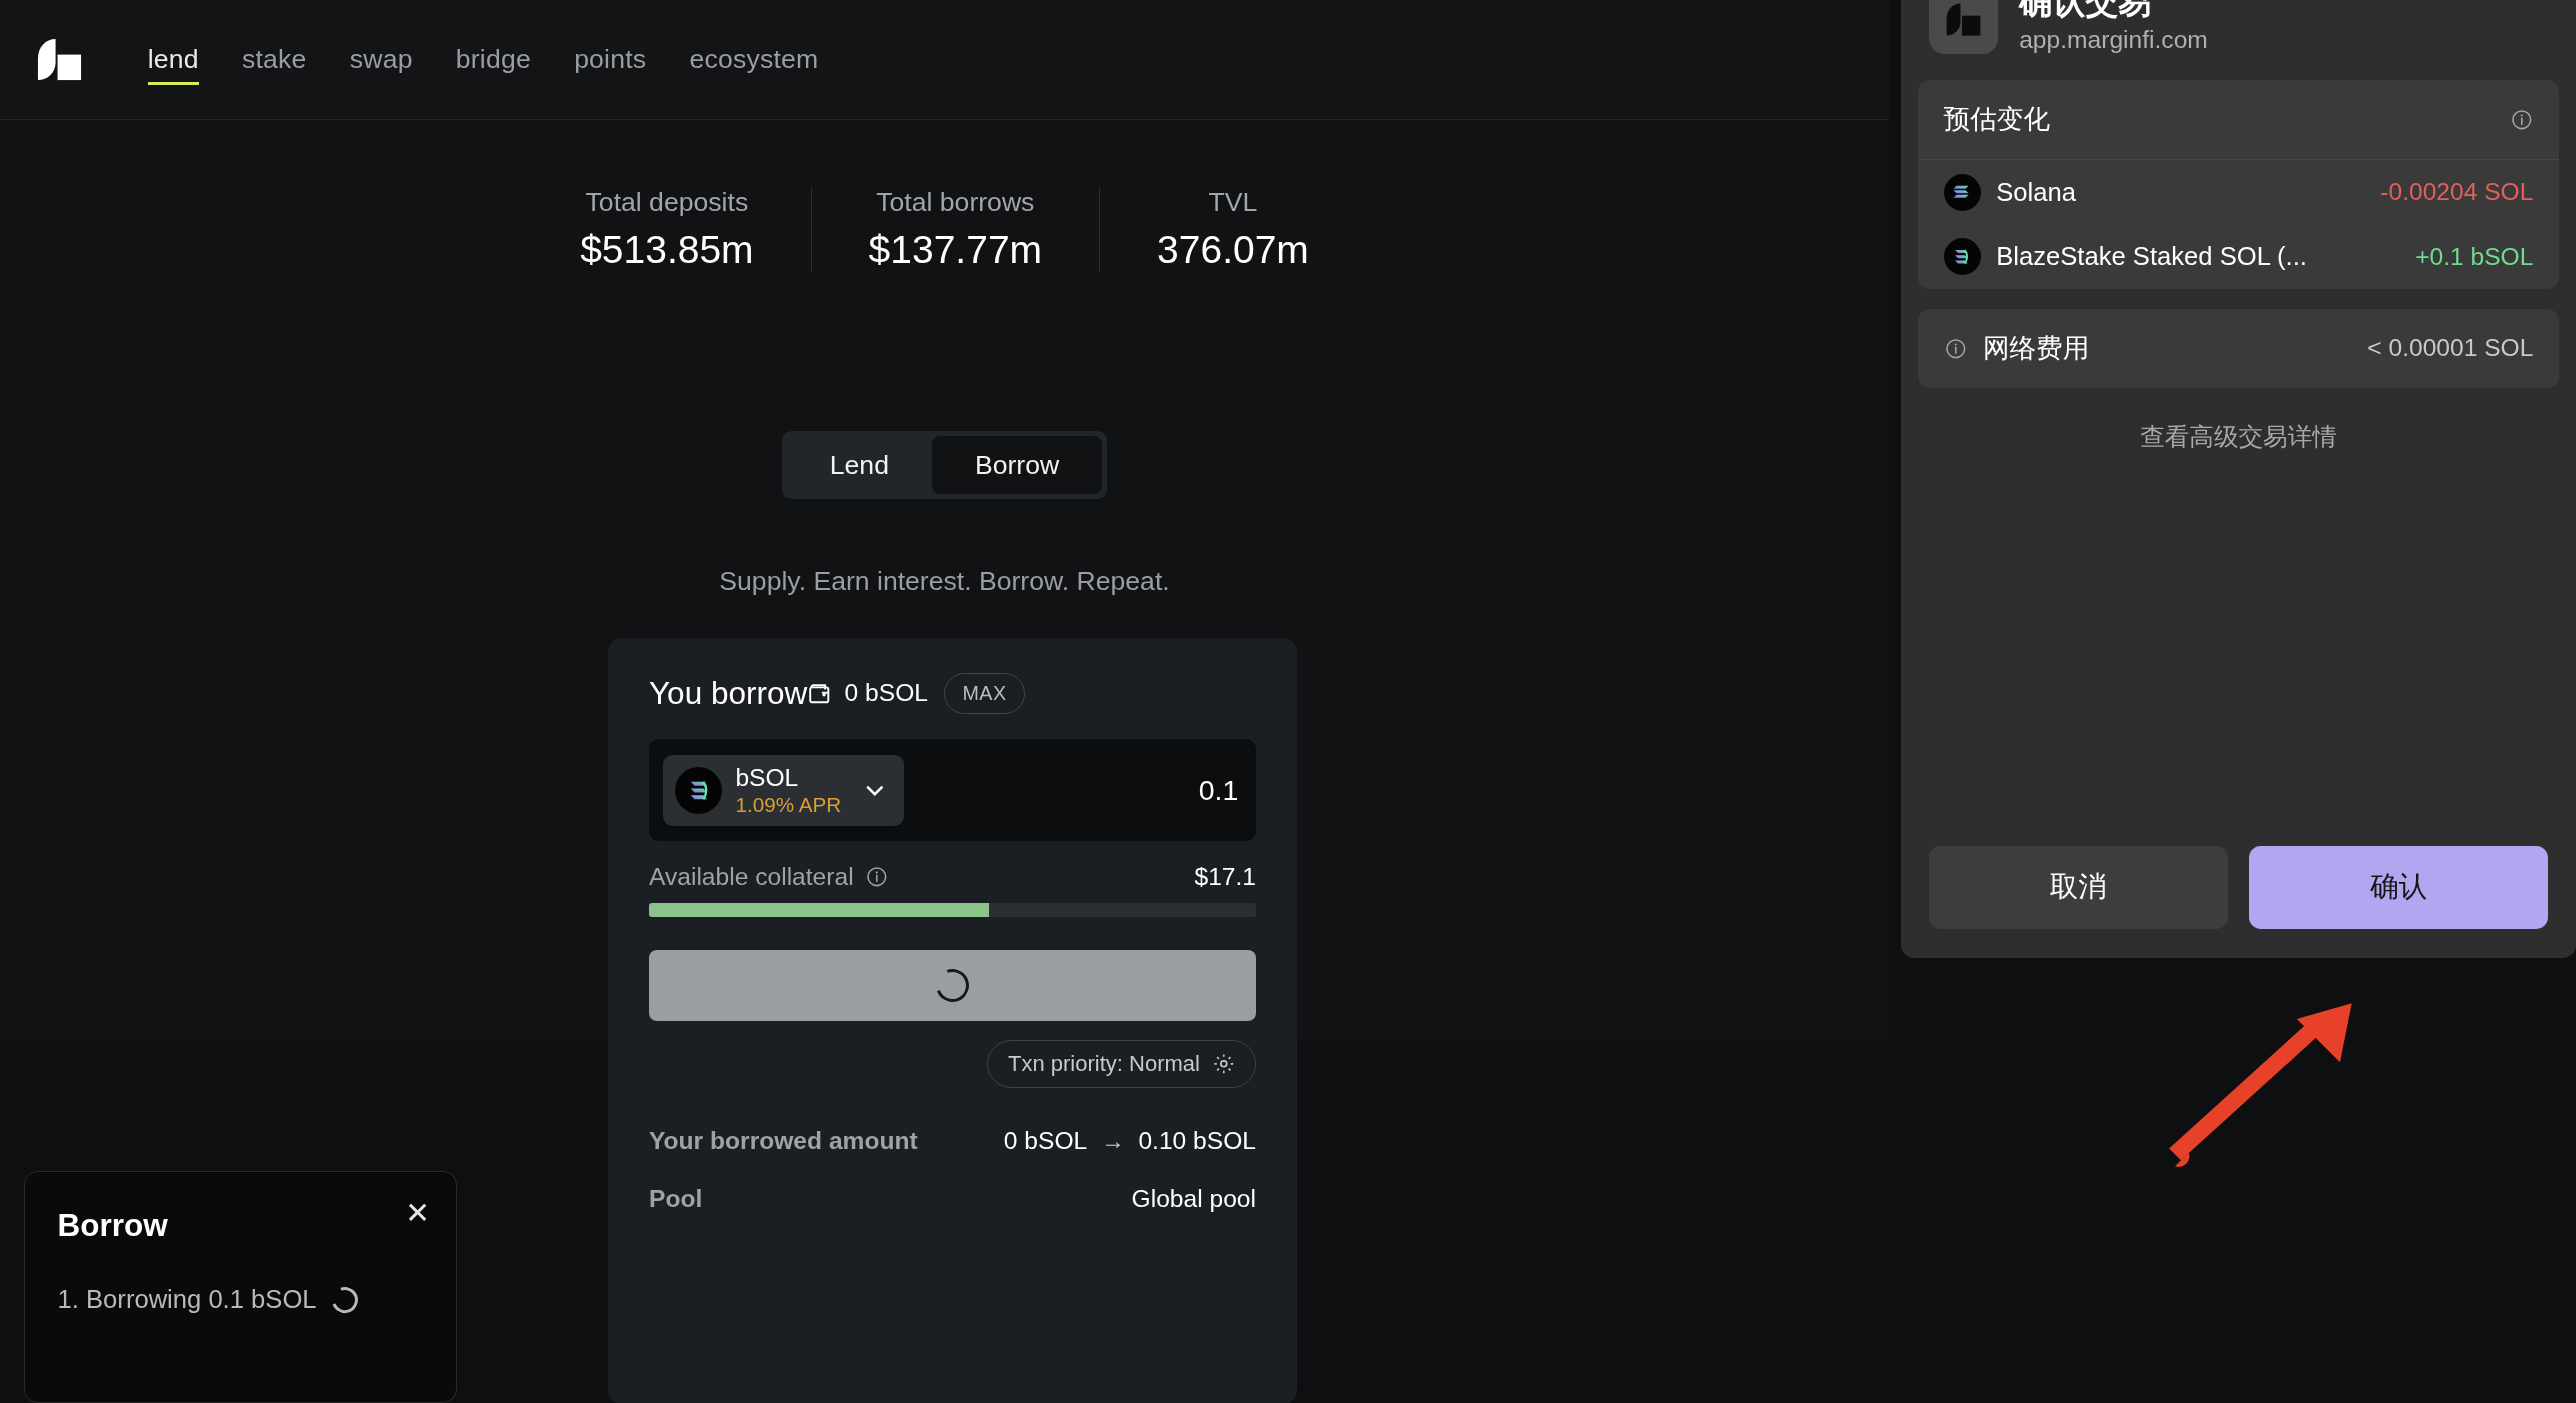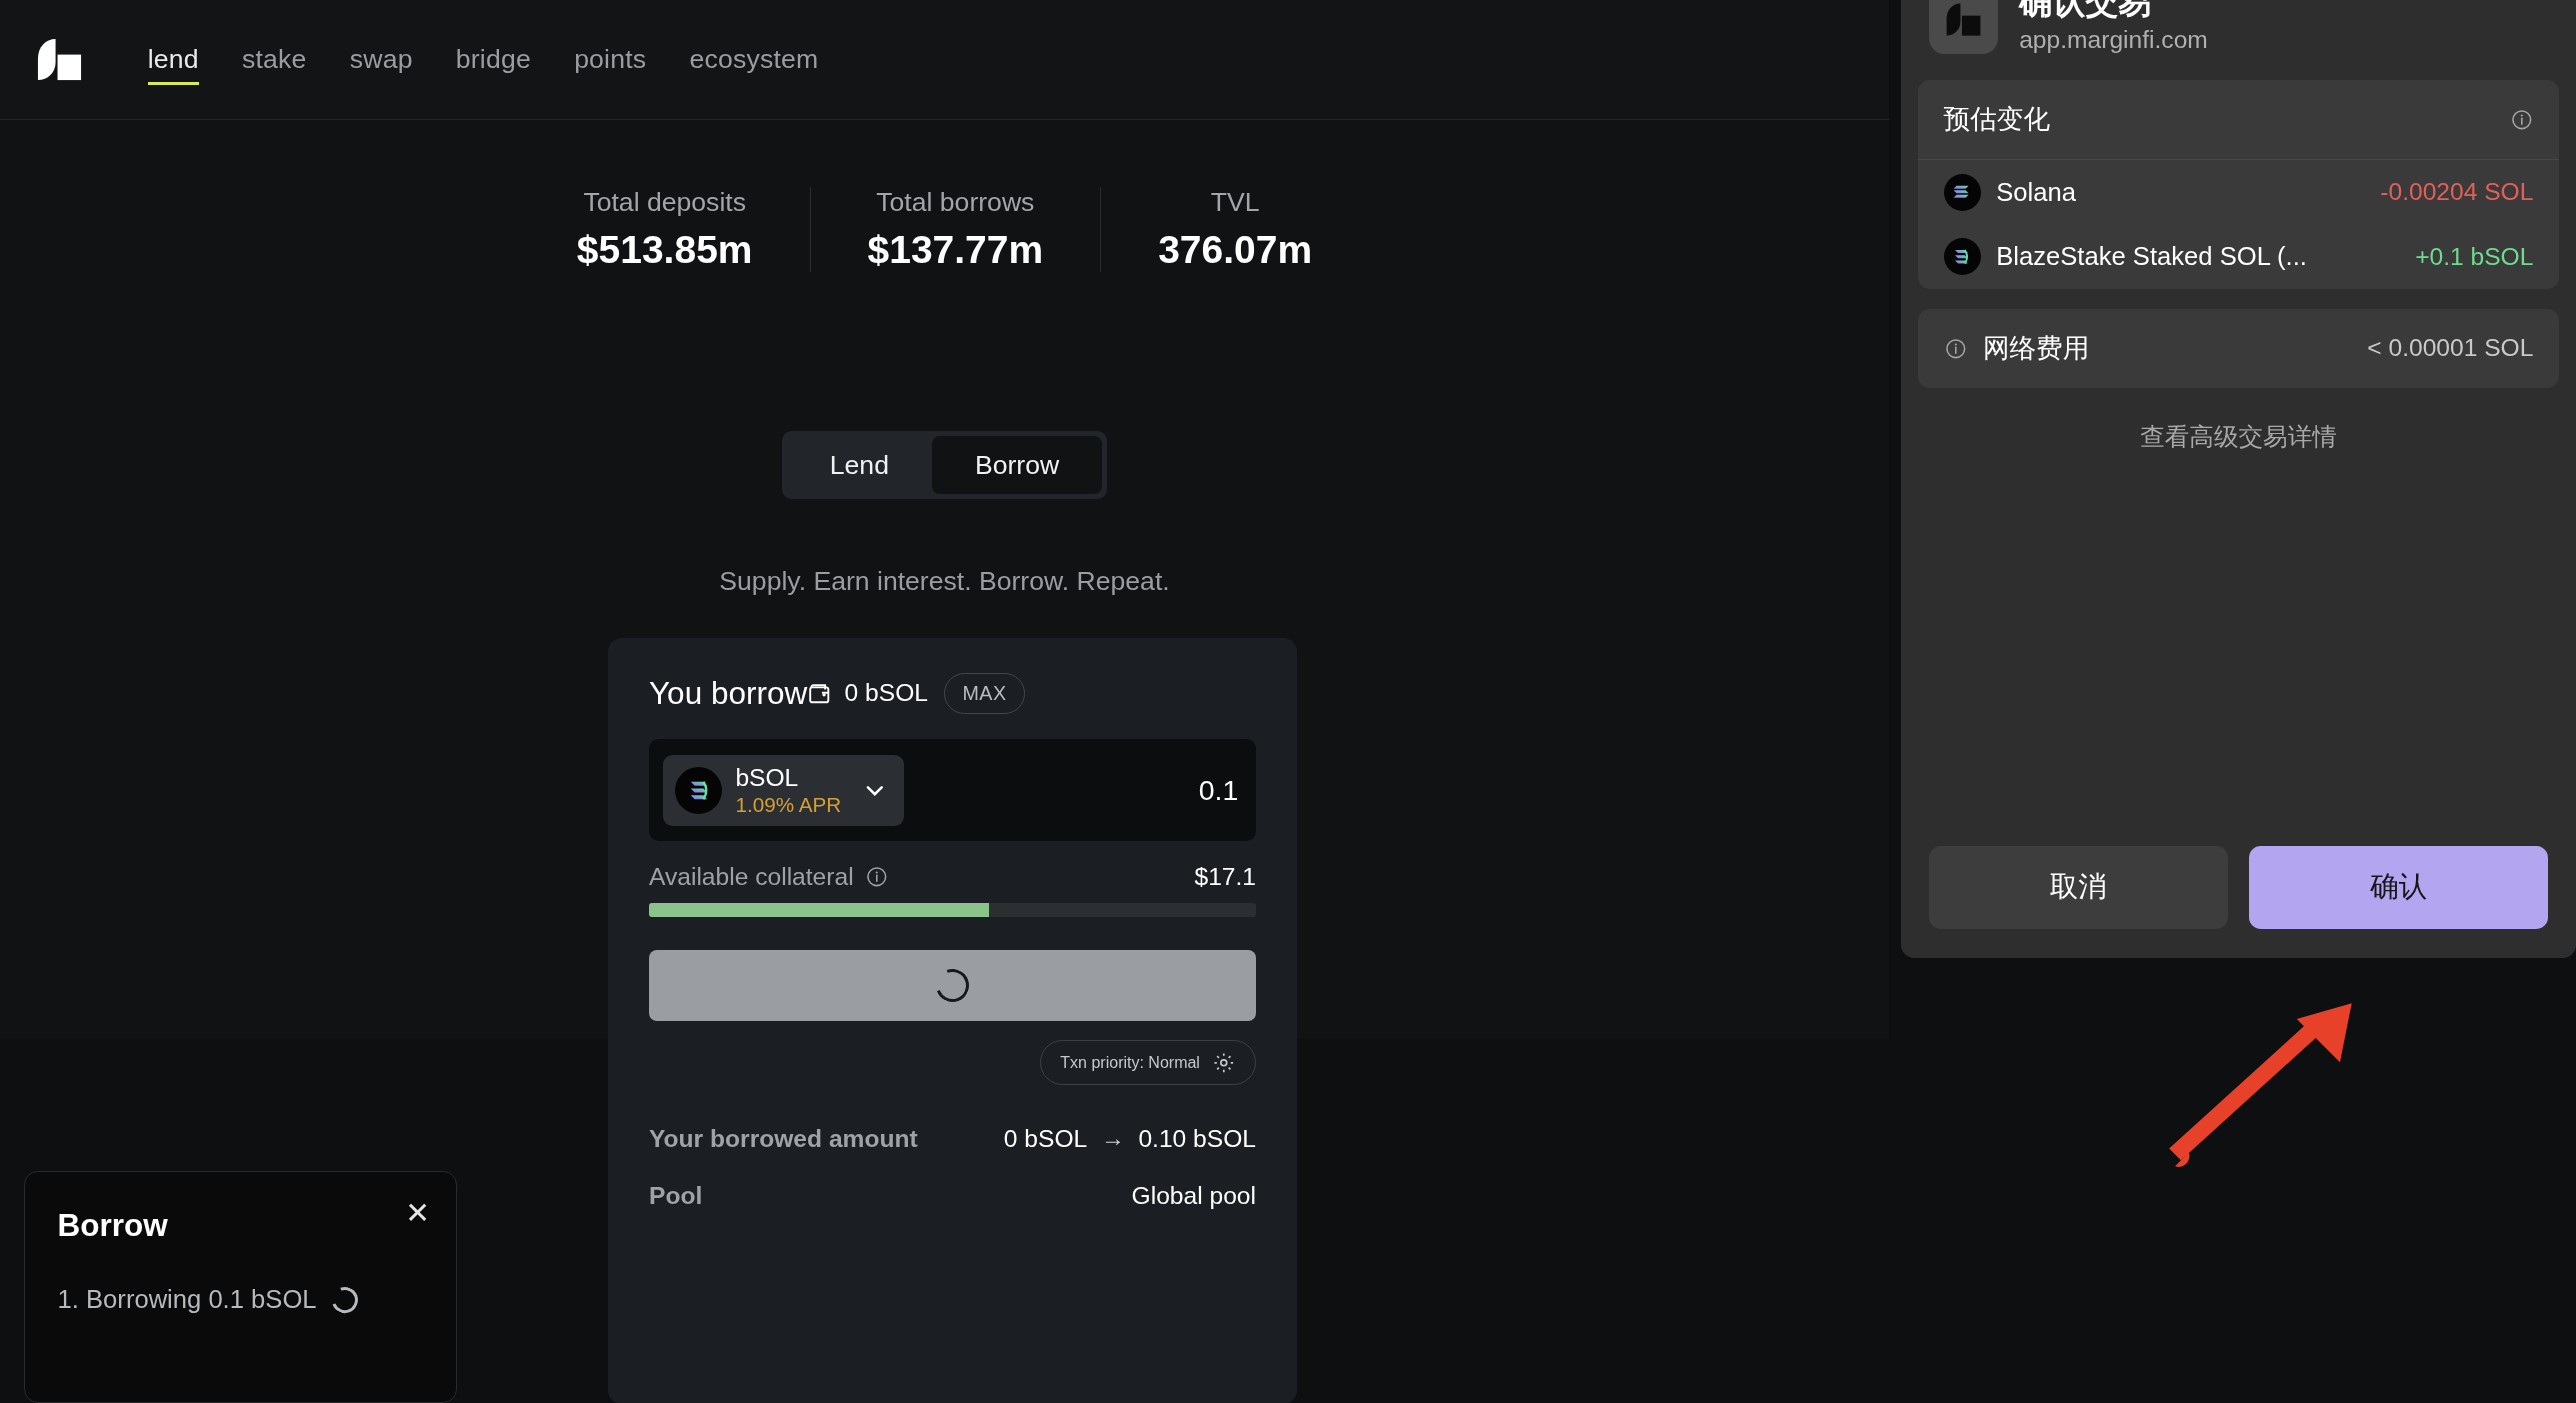--- a/index.html
+++ b/index.html
@@ -49,21 +49,21 @@
   .stats {
     position: absolute; left: 0; top: 187px; width: 1889px;
     display: flex; justify-content: center; align-items: stretch;
   }
   .stat {
     display: flex; flex-direction: column; align-items: center;
     padding: 0 57px; min-width: 226px;
   }
   .stat + .stat { border-left: 1px solid #2b2d30; }
   .stat-label { font-size: 26.6px; color: #a2a5a9; margin-bottom: 9.8px; white-space: nowrap; }
-  .stat-value { font-size: 39px; font-weight: bold; color: #ffffff; white-space: nowrap; }
+  .stat-value { font-size: 39px; font-weight: normal; color: #ffffff; white-space: nowrap; }
 
   
   .toggle-wrap {
     position: absolute; left: 0; top: 431px; width: 1889px;
     display: flex; justify-content: center;
   }
   .toggle {
     display: flex; background: #22262a; border-radius: 9.8px; padding: 4.9px;
   }
   .toggle-btn {
@@ -139,21 +139,21 @@
   .spinner-dark {
     width: 33px; height: 33px; border-radius: 50%;
     border: 3.9px solid transparent; border-top-color: #18191b;
     border-right-color: #18191b; border-bottom-color: #18191b;
     transform: rotate(25deg);
   }
   .priority-row { display: flex; justify-content: flex-end; margin-bottom: 31.5px; }
   .priority-pill {
     display: flex; align-items: center; gap: 11.8px;
     border: 1px solid #3d4044; border-radius: 983px;
-    padding: 9.8px 19.7px; font-size: 16px; color: #c6c9cd; cursor: pointer;
+    padding: 9.8px 19.7px; font-size: 22px; color: #c6c9cd; cursor: pointer;
   }
 
   .detail-row {
     display: flex; align-items: center; justify-content: space-between;
     font-size: 24.6px; padding: 7.9px 0 21.6px 0;
   }
   .detail-label { color: #9fa2a6; font-weight: bold; }
   .detail-val { color: #ffffff; display: flex; align-items: center; gap: 13.8px; }
   .arrow-g { color: #cfd2d6; font-size: 23.6px; }
 

